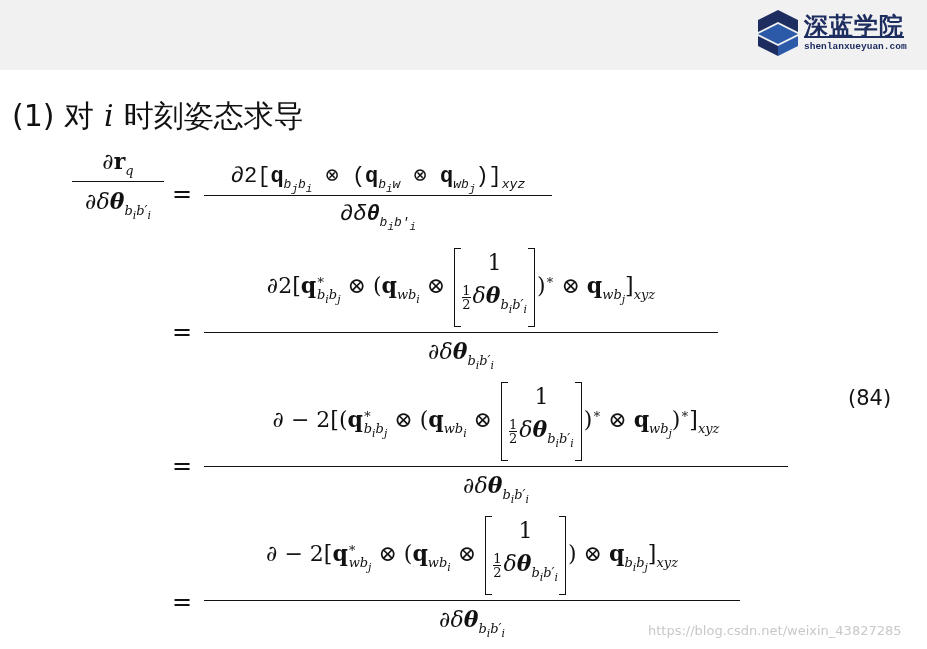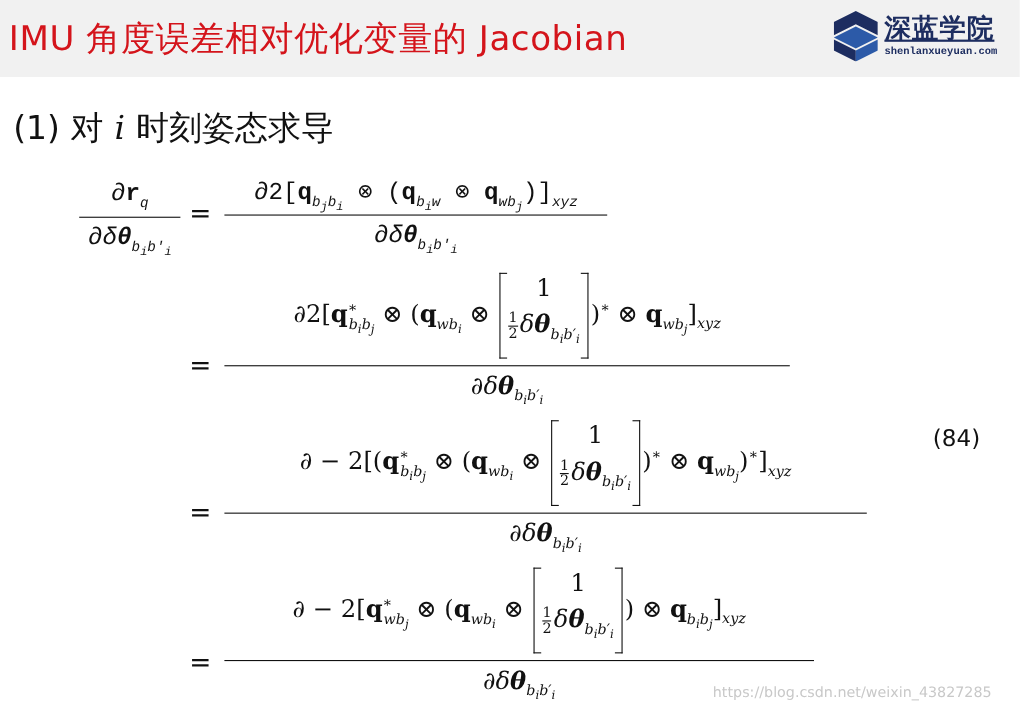--- a/index.html
+++ b/index.html
@@ -32,38 +32,37 @@
   .half { display:inline-block; vertical-align:middle; font-size:13px; text-align:center; line-height:13px; margin-right:2px; }
   .half span { display:block; }
   .half .hb { border-top:1px solid #111; }
   .eqnum { position:absolute; left:848px; top:386px; font-family:"DejaVu Sans", sans-serif; font-size:21px; }
   .watermark { position:absolute; left:648px; top:623px; font-family:"DejaVu Sans", sans-serif; font-size:13px; color:#c8c8c8; white-space:nowrap; }
 </style>
 </head>
 <body>
 
 <div class="header">
-  <div class="title">IMU 角度误差相对优化变量的 Jacobian</div>
   <div class="logo">
     <svg class="logo-mark" viewBox="0 0 40 46">
       <polygon points="20,0 40,10 40,22 20,12 0,22 0,10" fill="#1d2d60"></polygon>
       <polygon points="0,24 20,14 40,24 20,34" fill="#2c5aa8"></polygon>
       <polygon points="0,26 20,36 20,46 0,36" fill="#1d2d60"></polygon>
       <polygon points="40,26 20,36 20,46 40,36" fill="#2c5aa8"></polygon>
     </svg>
     <div class="logo-text">深蓝学院</div>
     <div class="logo-url">shenlanxueyuan.com</div>
   </div>
 </div>
 
 <div class="subhead">
   <span>(1) 对</span><span class="ivar">i</span><span>时刻姿态求导</span>
 </div>
 
-<div class="frac math" style="left:72px; top:160px; width:92px; height:82px;font-family:Liberation Mono, monospace;">
+<div class="frac math" style="left:72px; top:144px; width:92px; height:82px;">
   <div class="num" style="top:4px;"><span>∂</span><span class="b">r</span><span class="sub">q</span></div>
   <div class="bar" style="top:37px;"></div>
   <div class="den" style="top:44px;"><span>∂</span><span class="it">δ</span><span class="b it">θ</span><span class="sub">b<sub>i</sub>b′<sub>i</sub></span></div>
 </div>
 
 <div class="eq math" style="left:172px; top:180px;">=</div>
 
 <div class="frac math" style="left:204px; top:158px; width:348px; height:82px;font-family:Liberation Mono, monospace;">
   <div class="num" style="top:4px;">∂2[<b>q</b><span class="sub">b<sub>j</sub>b<sub>i</sub></span> ⊗ (<b>q</b><span class="sub">b<sub>i</sub>w</span> ⊗ <b>q</b><span class="sub">wb<sub>j</sub></span>)]<span class="sub">xyz</span></div>
   <div class="bar" style="top:37px;"></div>

